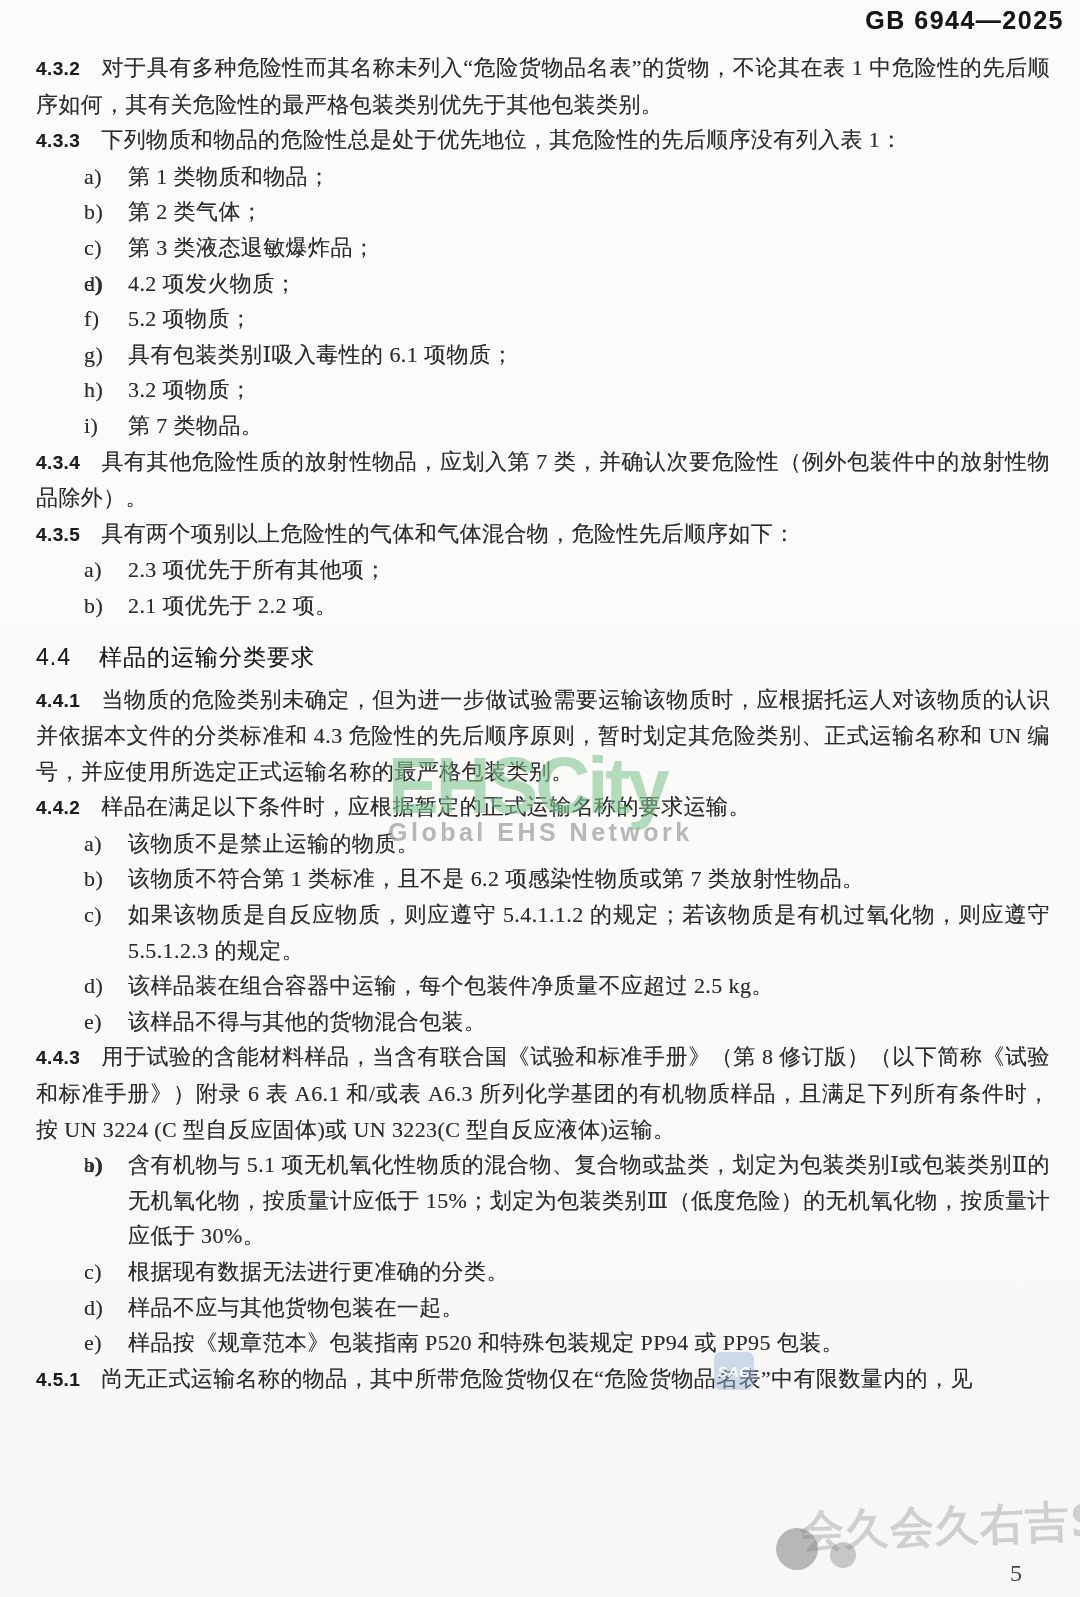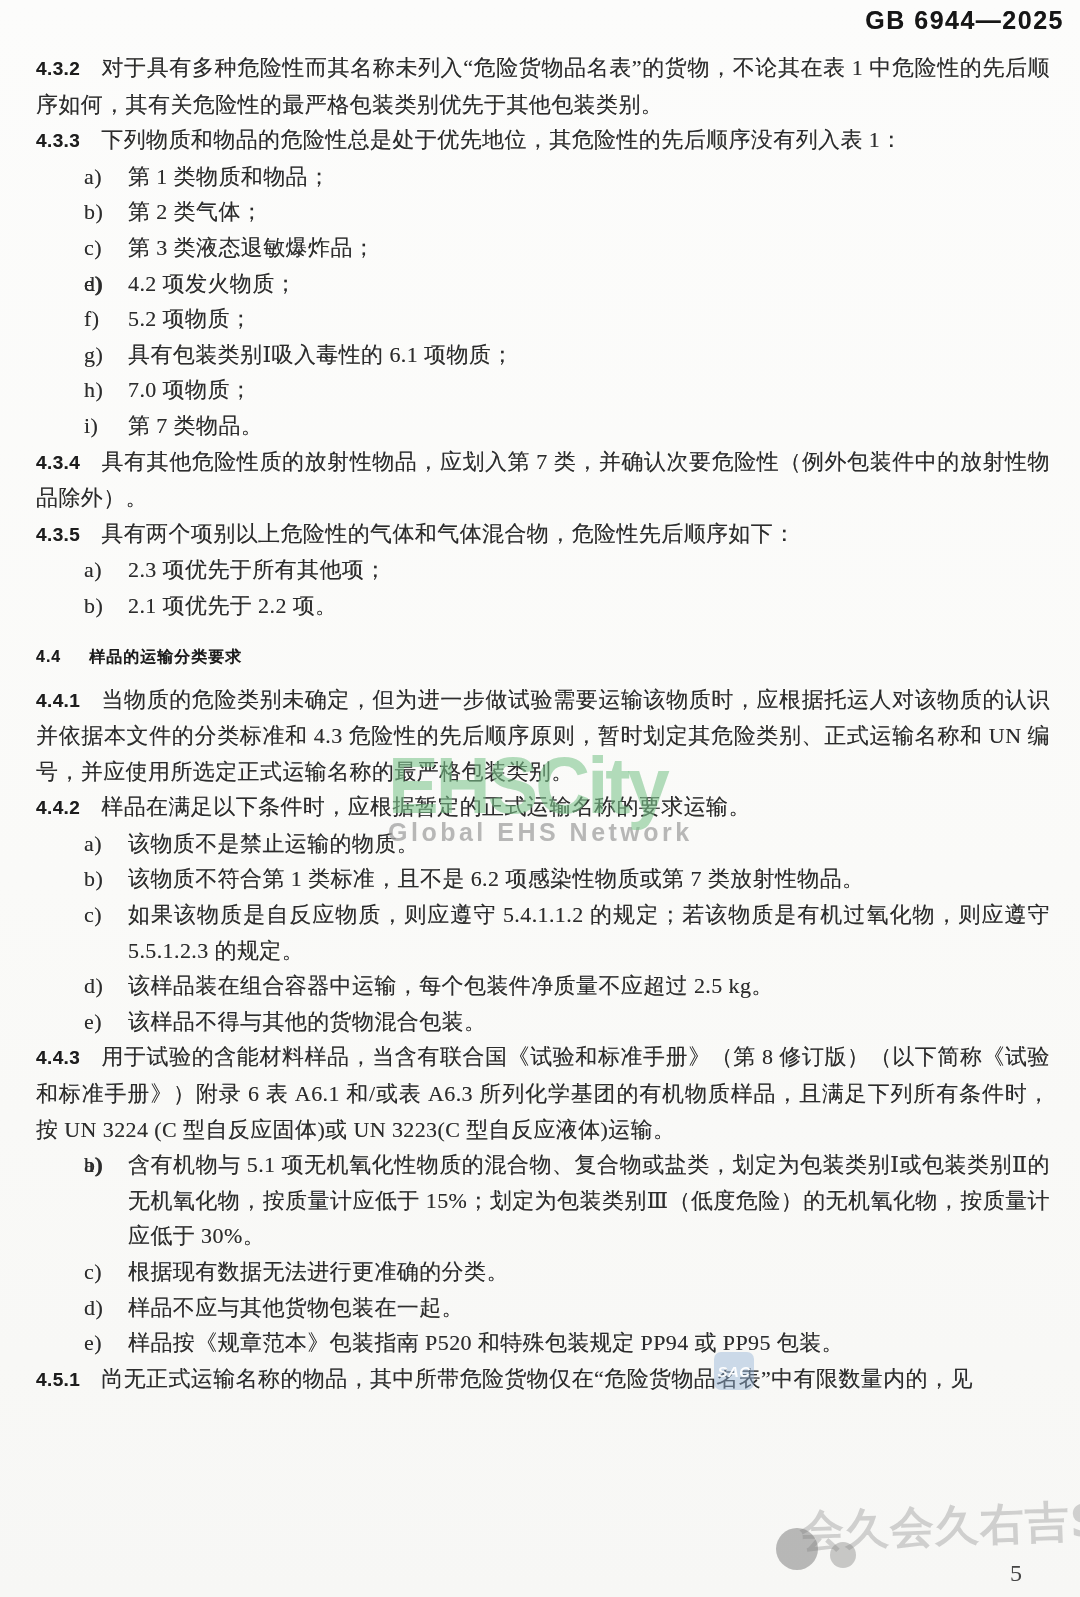--- a/index.html
+++ b/index.html
@@ -29,21 +29,21 @@
   }
   .sec .num{
     font-family:"Liberation Sans","DejaVu Sans",sans-serif;
     font-weight:700;font-size:19px;color:#1d1d1d;margin-right:21px;
   }
   .li{position:relative;margin-left:92px;}
   .li .marker{position:absolute;left:-44px;top:0;}
   .h{
     margin:17px 0 9px 0;
     font-family:"Liberation Sans","DejaVu Sans",sans-serif;
-    font-weight:700;font-size:16px;line-height:32px;color:#1b1b1b;
+    font-weight:400;font-size:23px;line-height:32px;color:#1b1b1b;
     letter-spacing:1px;text-shadow:0 0 .5px rgba(0,0,0,.4);
   }
   .h .num{margin-right:28px;}
   
   .wm-ehs{position:absolute;left:388px;top:742px;pointer-events:none;text-align:left;}
   .wm-ehs .wm-title{
     font-family:"Liberation Sans","DejaVu Sans",sans-serif;font-weight:700;
     font-size:76px;line-height:84px;letter-spacing:-3px;
     color:rgba(124,196,140,.58);transform:scaleY(1.05);transform-origin:left top;
   }
@@ -93,21 +93,21 @@
 
     <p class="sec"><span class="num">4.3.3</span><span>下列物质和物品的危险性总是处于优先地位，其危险性的先后顺序没有列入表 1：</span></p>
 
     <p class="li"><span class="marker">a)</span><span>第 1 类物质和物品；</span></p>
     <p class="li"><span class="marker">b)</span><span>第 2 类气体；</span></p>
     <p class="li"><span class="marker">c)</span><span>第 3 类液态退敏爆炸品；</span></p>
     <p class="li"><span class="marker">d)</span></p>
     <p class="li"><span class="marker">e)</span><span>4.2 项发火物质；</span></p>
     <p class="li"><span class="marker">f)</span><span>5.2 项物质；</span></p>
     <p class="li"><span class="marker">g)</span><span>具有包装类别Ⅰ吸入毒性的 6.1 项物质；</span></p>
-    <p class="li"><span class="marker">h)</span><span>7.0 项物质；</span></p>
+    <p class="li"><span class="marker">h)</span><span>3.2 项物质；</span></p>
     <p class="li"><span class="marker">i)</span><span>第 7 类物品。</span></p>
 
     <p class="sec"><span class="num">4.3.4</span><span>具有其他危险性质的放射性物品，应划入第 7 类，并确认次要危险性（例外包装件中的放射性物品除外）。</span></p>
 
     <p class="sec"><span class="num">4.3.5</span><span>具有两个项别以上危险性的气体和气体混合物，危险性先后顺序如下：</span></p>
 
     <p class="li"><span class="marker">a)</span><span>2.3 项优先于所有其他项；</span></p>
     <p class="li"><span class="marker">b)</span><span>2.1 项优先于 2.2 项。</span></p>
 
     <h2 class="h"><span class="num">4.4</span><span>样品的运输分类要求</span></h2>

